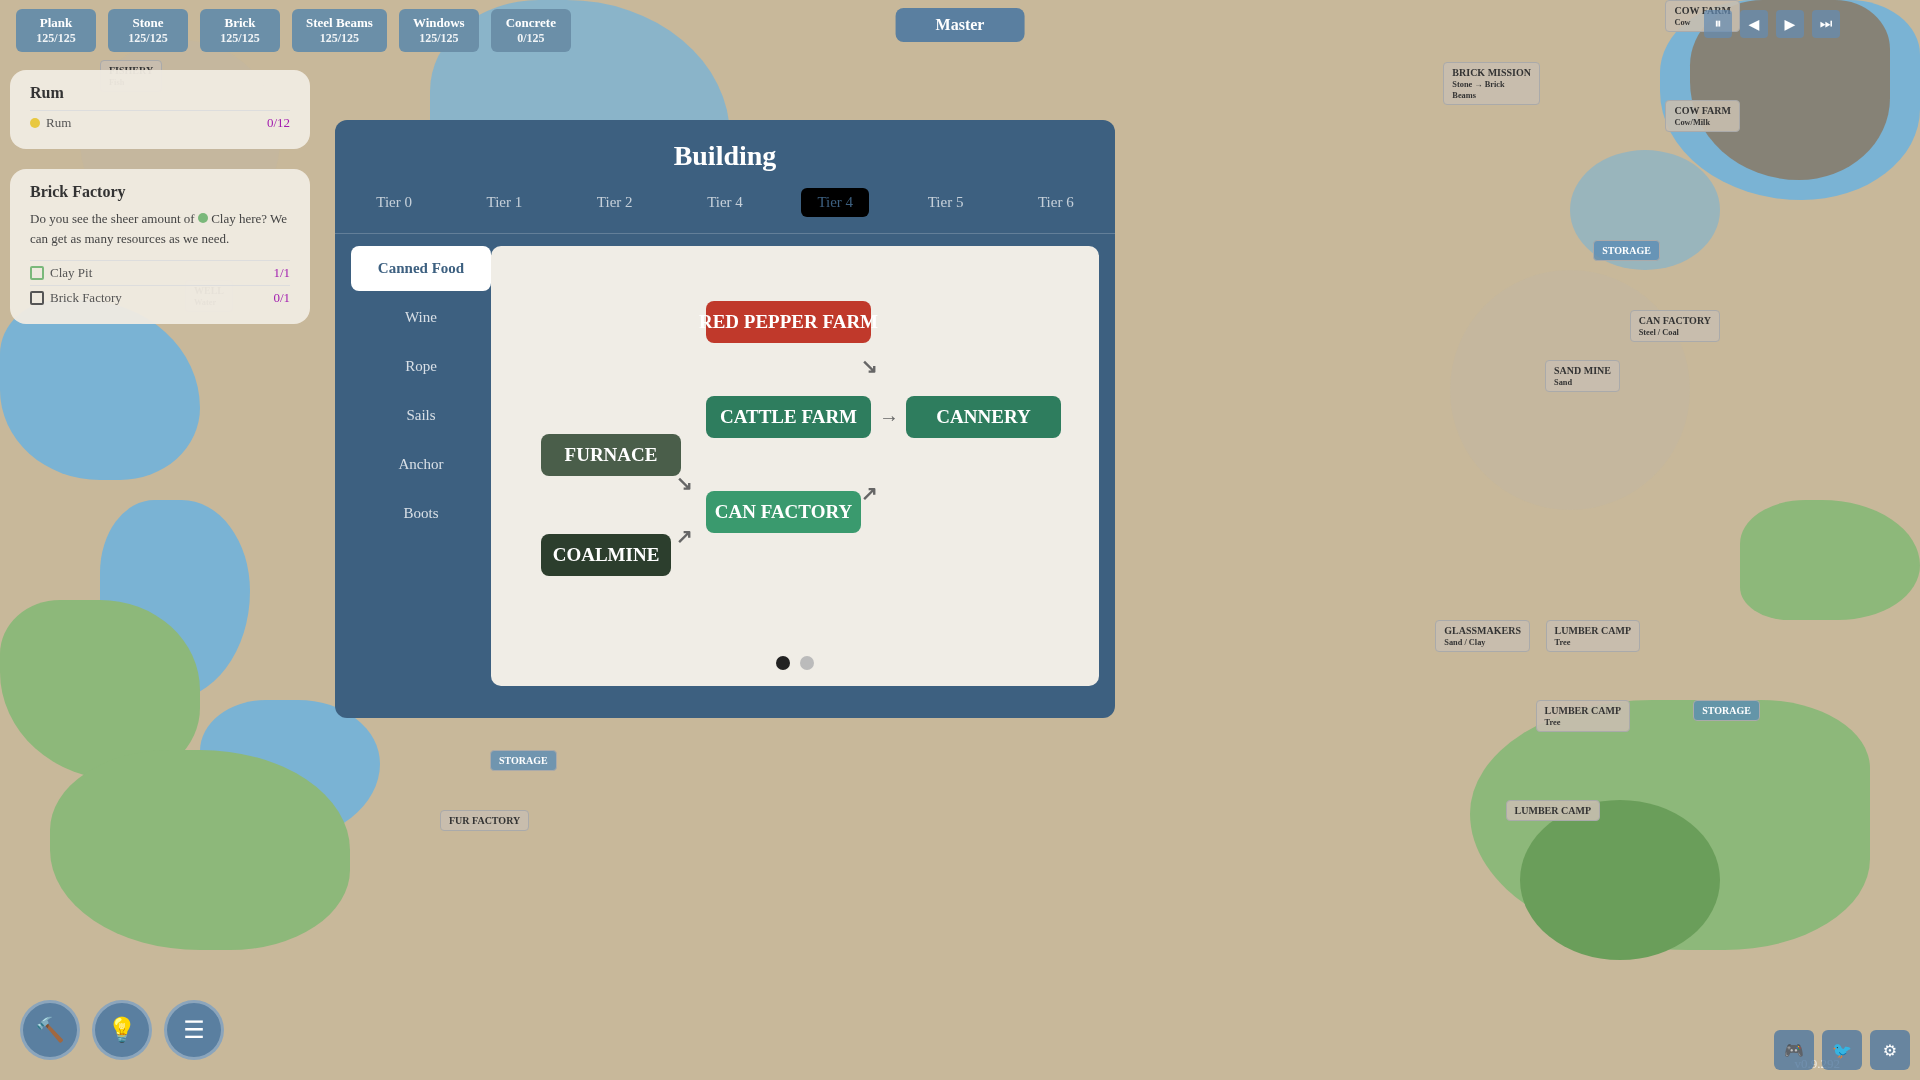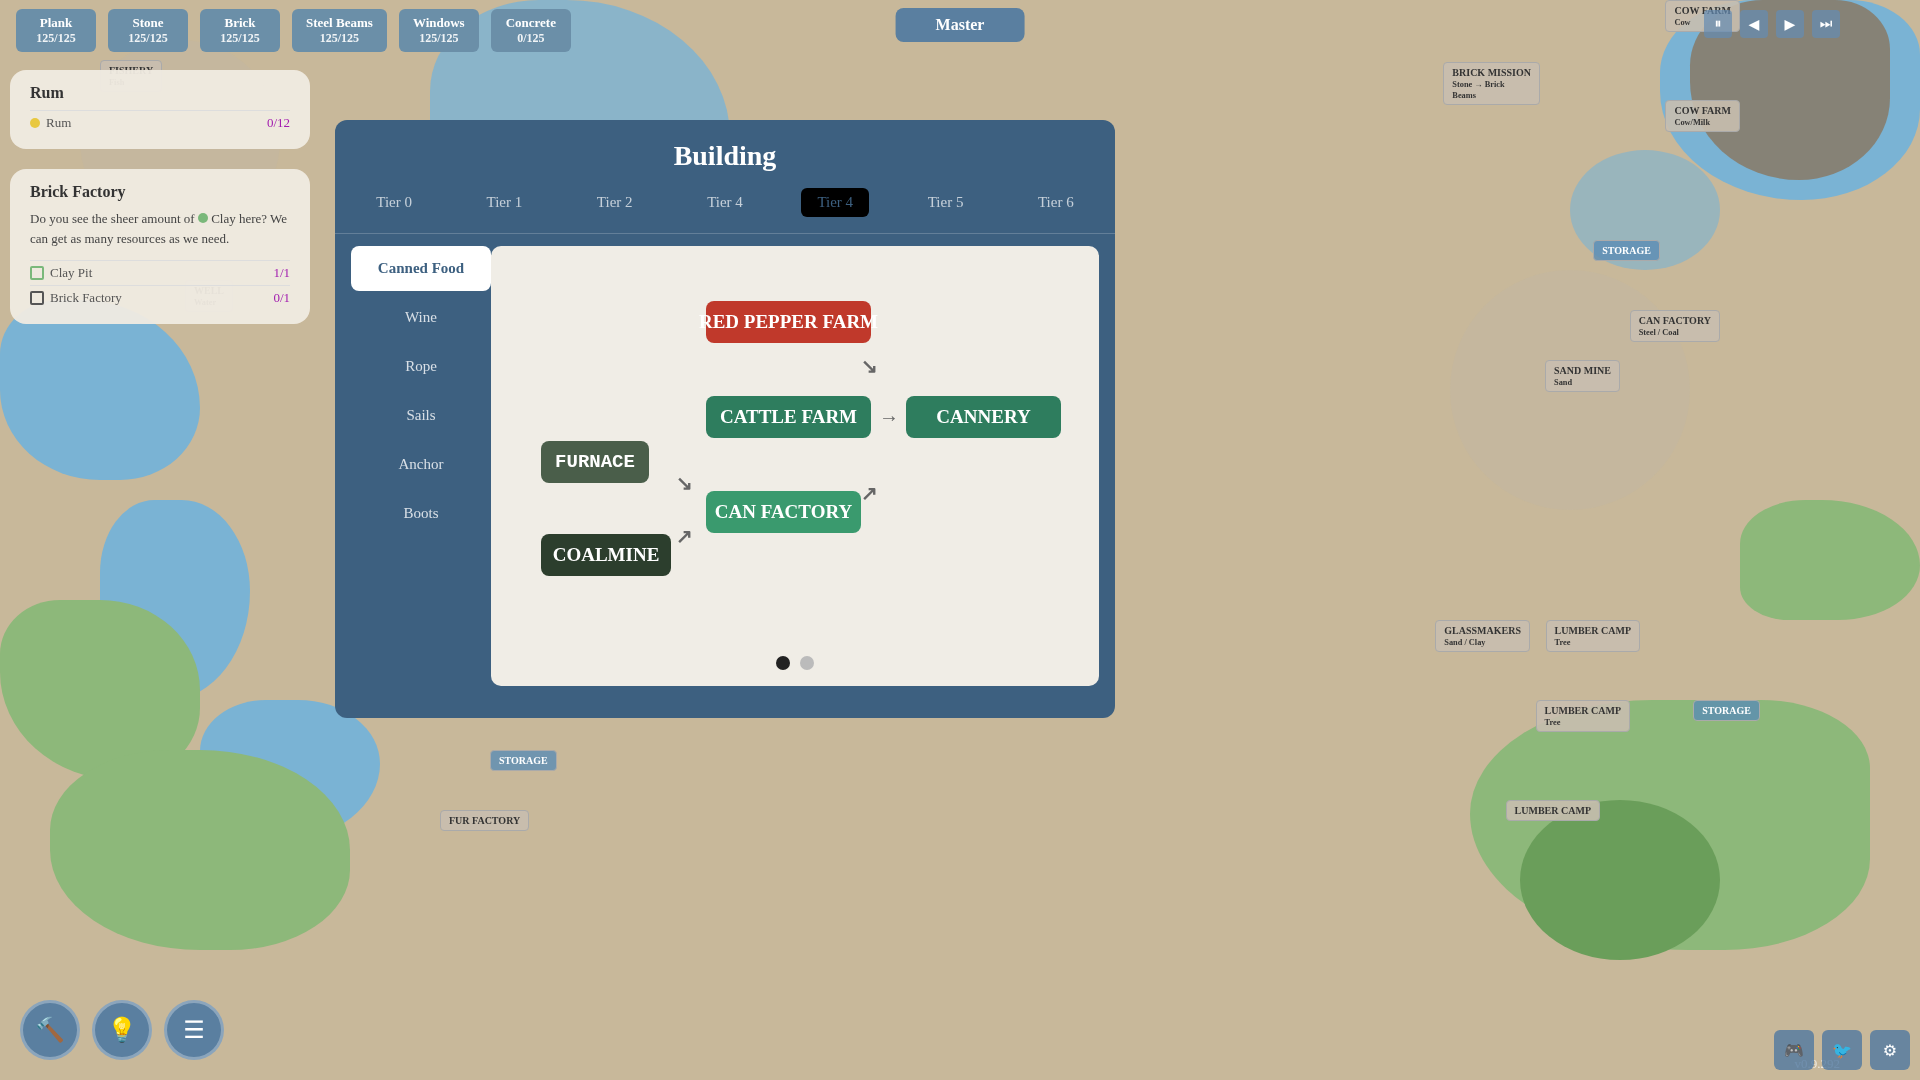--- a/index.html
+++ b/index.html
@@ -498,21 +498,21 @@
       <div class="arrow" style="left:370px;top:108px;">↘</div>
 
       <div class="node node-green-dark" style="left:215px;top:150px;width:165px;">CATTLE FARM</div>
 
       <div class="arrow" style="left:388px;top:158px;">→</div>
 
       <div class="node node-green-dark" style="left:415px;top:150px;width:155px;">CANNERY</div>
 
       <div class="arrow" style="left:370px;top:235px;">↗</div>
 
-      <div class="node node-gray" style="left:50px;top:195px;width:108px;font-family:Liberation Mono, monospace;">FURNACE</div>
+      <div class="node node-gray" style="left:50px;top:188px;width:140px;">FURNACE</div>
 
       <div class="arrow" style="left:185px;top:225px;">↘</div>
 
       <div class="node node-green-mid" style="left:215px;top:245px;width:155px;">CAN FACTORY</div>
 
       <div class="arrow" style="left:185px;top:278px;">↗</div>
 
       <div class="node node-gray-dark" style="left:50px;top:288px;width:130px;">COALMINE</div>
 
       <div class="page-dots">

